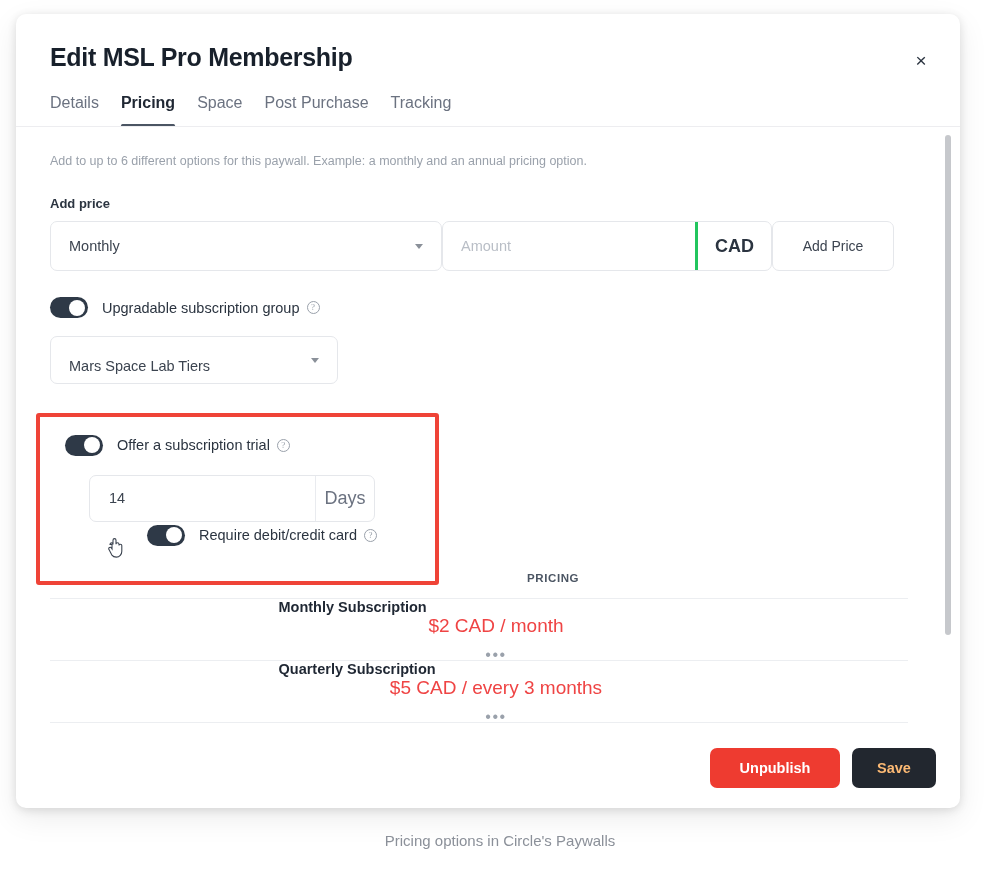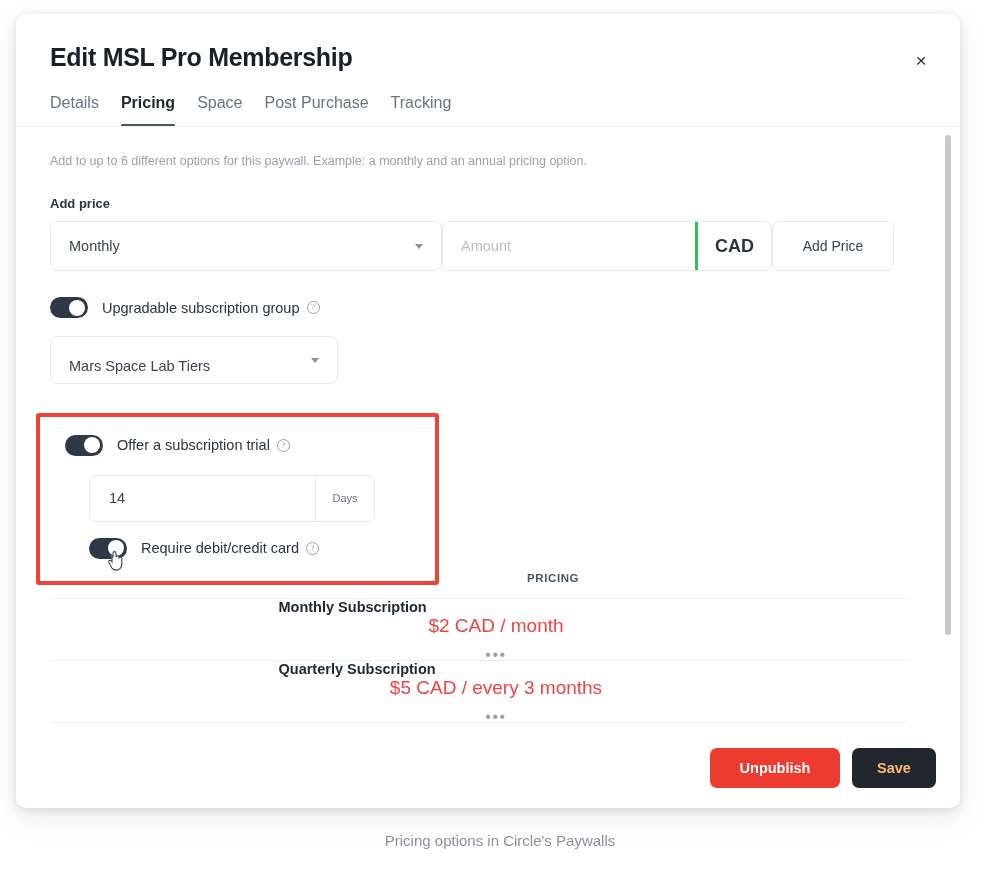--- a/index.html
+++ b/index.html
@@ -167,23 +167,23 @@
     background: #fff; overflow: hidden;
   }
   .trial-qty-input {
     flex: 1; border: none; outline: none; background: transparent;
     padding: 0 19px; font-size: 14.5px; color: #3c4450;
     font-family: "Liberation Sans", sans-serif;
   }
   .days-cell {
     width: 82px; display: flex; align-items: center; justify-content: center;
     border-left: 1px solid #e9ebef;
-    font-size: 11px; color: #6b7280;
-  }
-  .require-row { margin: 16px 0 0 24px; position: relative; }
+    font-size: 18px; color: #6b7280;
+  }
+  .require-row { margin: 3px 0 0 24px; position: relative; justify-content: center; }
   .cursor-hand {
     position: absolute; left: 18px; top: 12px;
     width: 18px; height: 22px; pointer-events: none;
   }
 
   
   .price-table { margin-top: 188px; }
   .table-head {
     display: flex; align-items: flex-end;
     padding: 0 8px 14px 42px;

